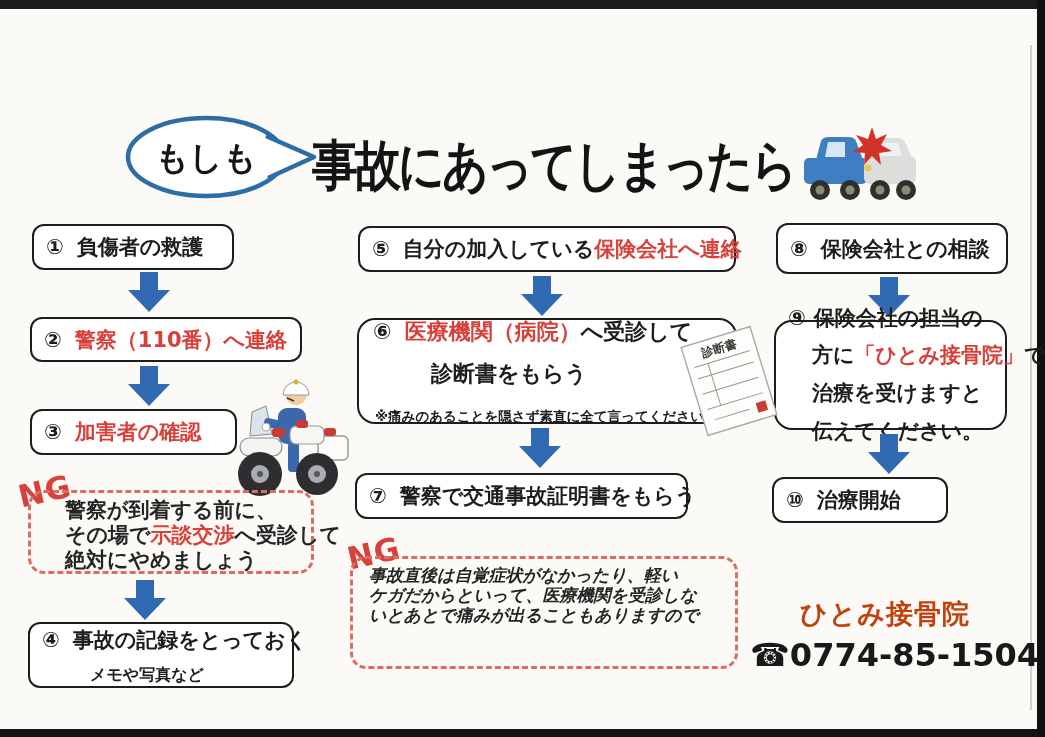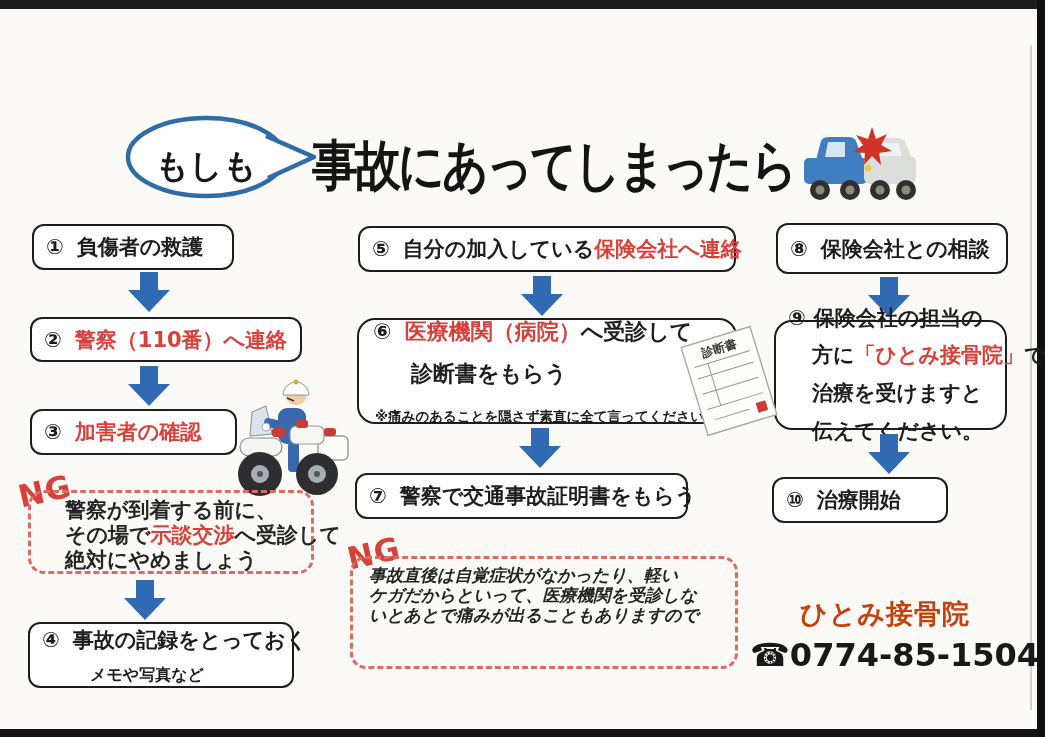--- a/index.html
+++ b/index.html
@@ -8,21 +8,21 @@
   .page { position:relative; width:1045px; height:737px; background:#fbfaf6; overflow:hidden; }
 
   
   .edge-top    { position:absolute; left:0; top:0; width:1045px; height:9px; background:#1c1c1c; }
   .edge-bottom { position:absolute; left:0; top:729px; width:1045px; height:8px; background:#141414; }
   .edge-right  { position:absolute; left:1037px; top:0; width:8px; height:737px; background:#101010; }
   .page-line   { position:absolute; left:1030px; top:45px; width:2px; height:665px; background:#d3d0ca; }
 
   
   .bubble-svg { position:absolute; left:124px; top:114px; }
-  .bubble-label { position:absolute; left:146px; top:144px; width:120px; text-align:center;
+  .bubble-label { position:absolute; left:146px; top:136px; width:120px; text-align:center;
                   font-size:33px; font-weight:800; color:#161616; }
   .page-title { position:absolute; left:312px; top:130px; font-size:46px; font-weight:900;
                 color:#141414; letter-spacing:-3px; transform:scaleY(1.18); transform-origin:left top;
                 white-space:nowrap; }
   .crash-svg { position:absolute; left:800px; top:126px; }
 
   
   .fbox { position:absolute; background:#ffffff; border:2.5px solid #1d1d1d; border-radius:12px;
           display:flex; align-items:center; padding:0 10px 0 12px; font-size:21px; font-weight:600;
           color:#1d1d1d; white-space:nowrap; }
@@ -152,21 +152,21 @@
     <span>自分の加入している</span>
     <span class="red">保険会社へ連絡</span>
   </div>
 
   <svg class="arrow" style="left:521px; top:276px;" width="42" height="40" viewBox="0 0 42 40">
     <polygon points="12,0 30,0 30,18 42,18 21,40 0,18 12,18" fill="#2f6ab2"></polygon>
   </svg>
 
   <div class="fbox multi" style="left:357px; top:318px; width:380px; height:106px; border-radius:18px; padding-left:14px;">
     <div style="font-size:22px;"><span class="num">⑥</span><span class="red">医療機関（病院）</span><span>へ受診して</span></div>
-    <div style="font-size:22px; margin-left:38px;">診断書をもらう</div>
+    <div style="font-size:22px; margin-left:58px;">診断書をもらう</div>
     <div class="note-line">※痛みのあることを隠さず素直に全て言ってください。</div>
   </div>
 
   <svg class="cert-svg" width="74" height="94" viewBox="0 0 74 94">
     <rect x="1" y="1" width="72" height="92" fill="#fdfdfb" stroke="#a9aca8" stroke-width="1.5"></rect>
     <text x="37" y="17" font-size="12" font-weight="bold" text-anchor="middle" fill="#3a3f3a">診断書</text>
     <line x1="8" y1="24" x2="66" y2="24" stroke="#8e9b8e" stroke-width="1"></line>
     <line x1="8" y1="36" x2="66" y2="36" stroke="#8e9b8e" stroke-width="1"></line>
     <line x1="8" y1="52" x2="66" y2="52" stroke="#8e9b8e" stroke-width="1"></line>
     <line x1="8" y1="68" x2="66" y2="68" stroke="#8e9b8e" stroke-width="1"></line>

